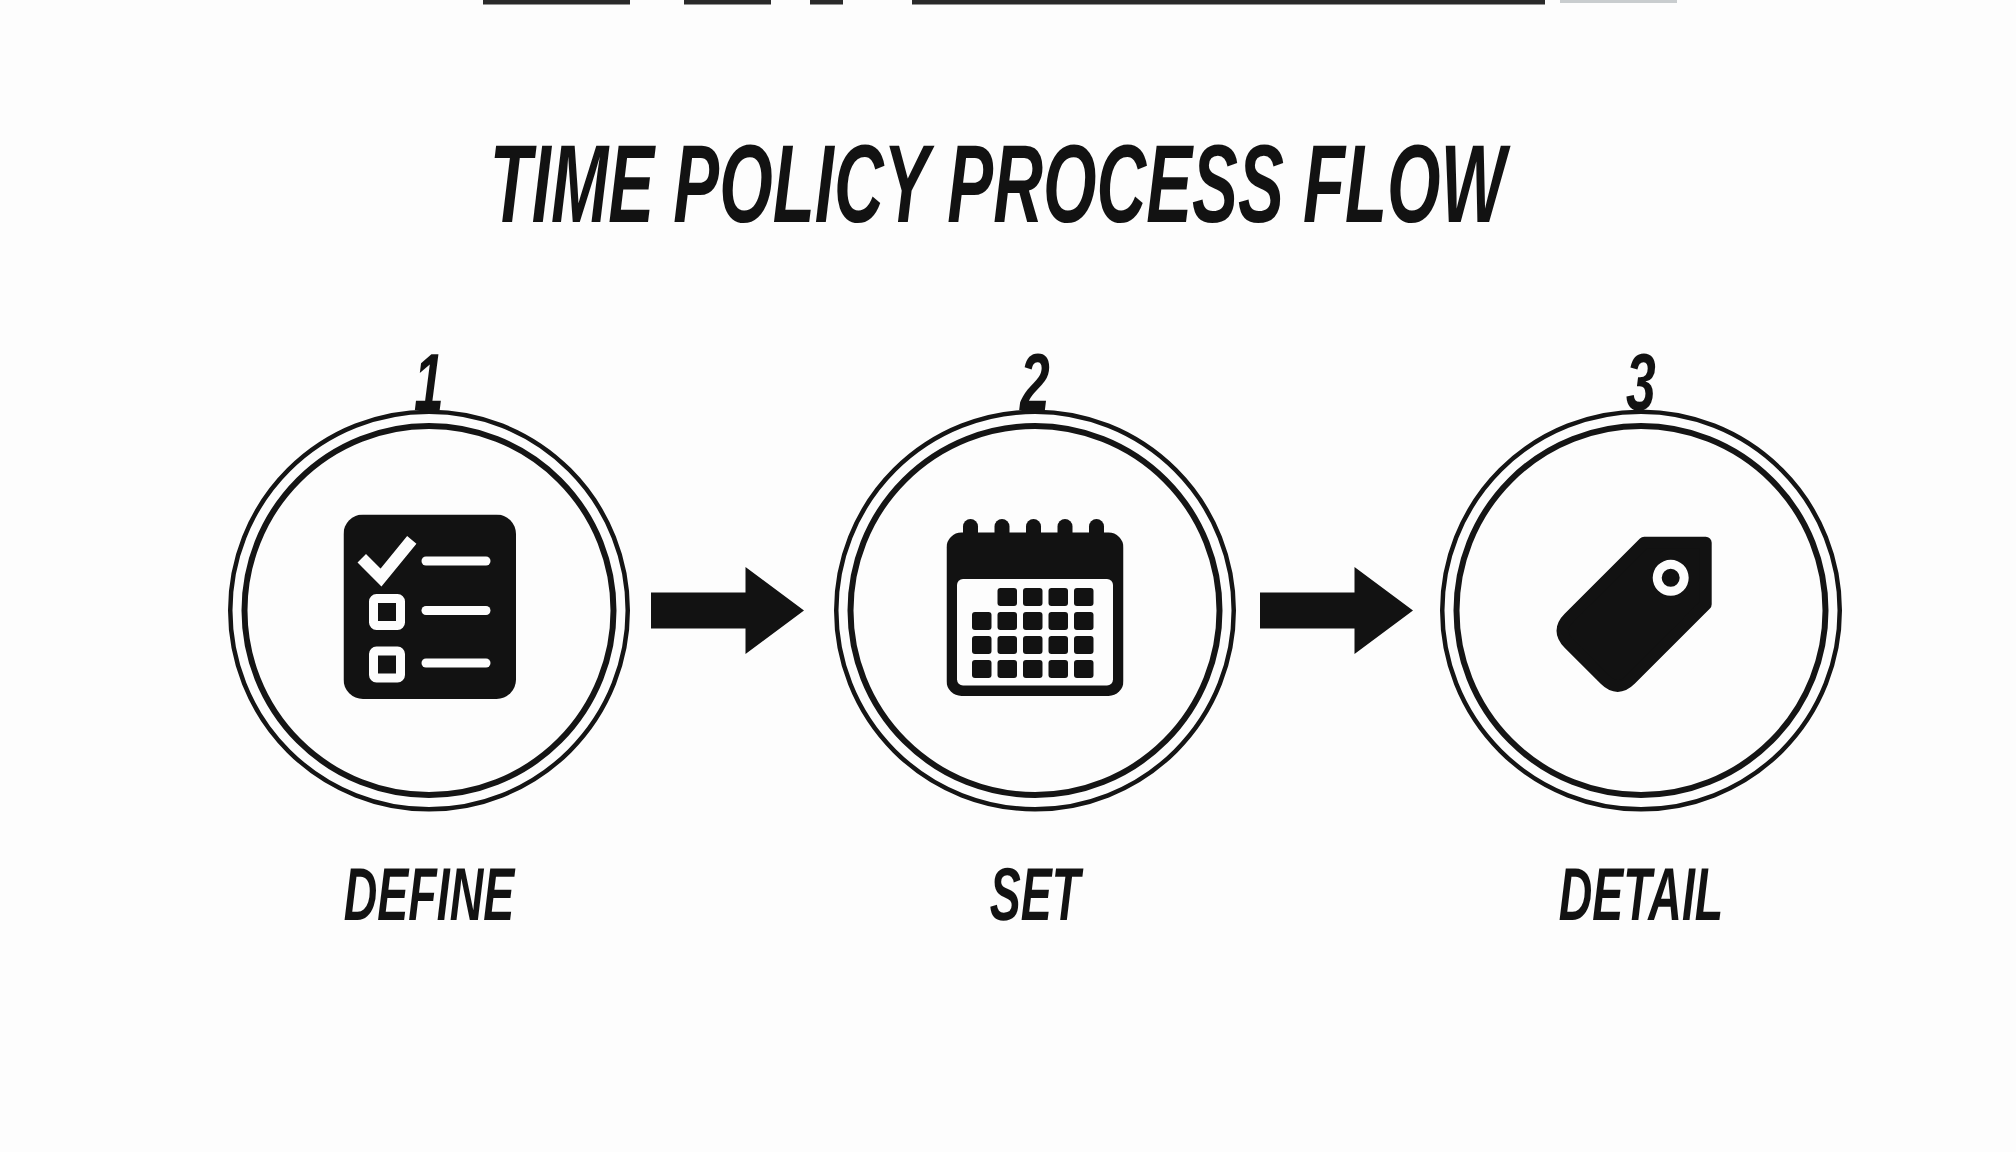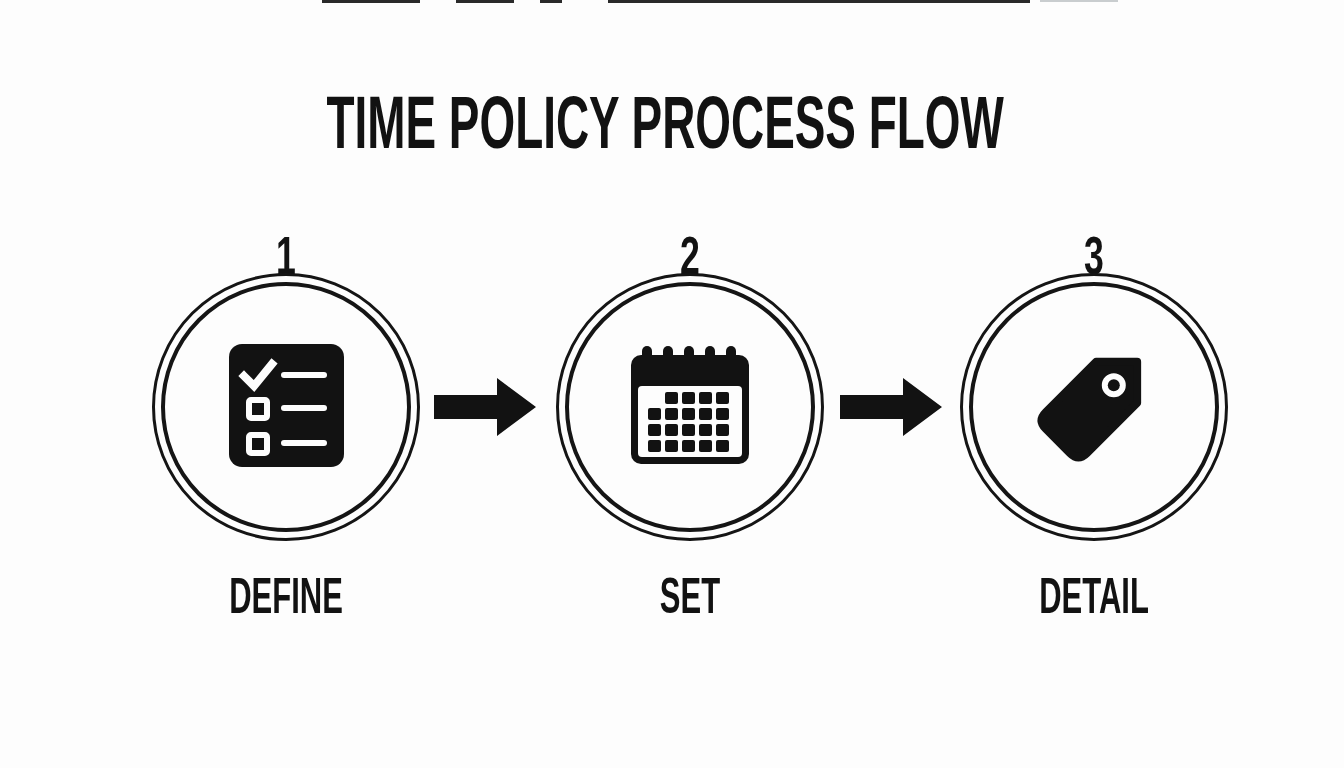--- a/index.html
+++ b/index.html
@@ -8,20 +8,21 @@
     width: 1344px;
     height: 768px;
     overflow: hidden;
     background: #fdfdfd;
     font-family: "Liberation Sans", sans-serif;
   }
   .stage {
     position: relative;
     width: 1344px;
     height: 768px;
+    font-style: italic;
   }
   
   .topmark {
     position: absolute;
     top: 0;
     height: 3px;
     background: #2a2a2a;
   }
   .topmark.light { background: #c9cdcf; height: 2px; }
 

